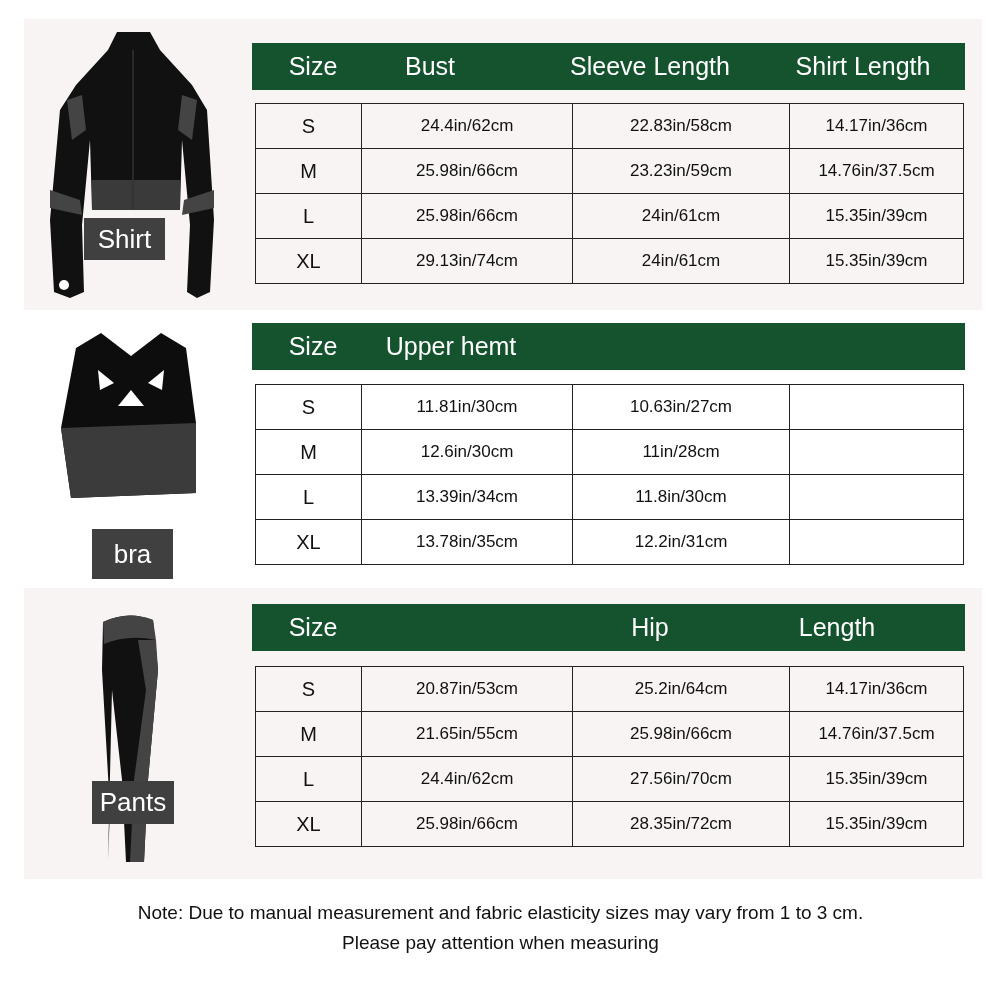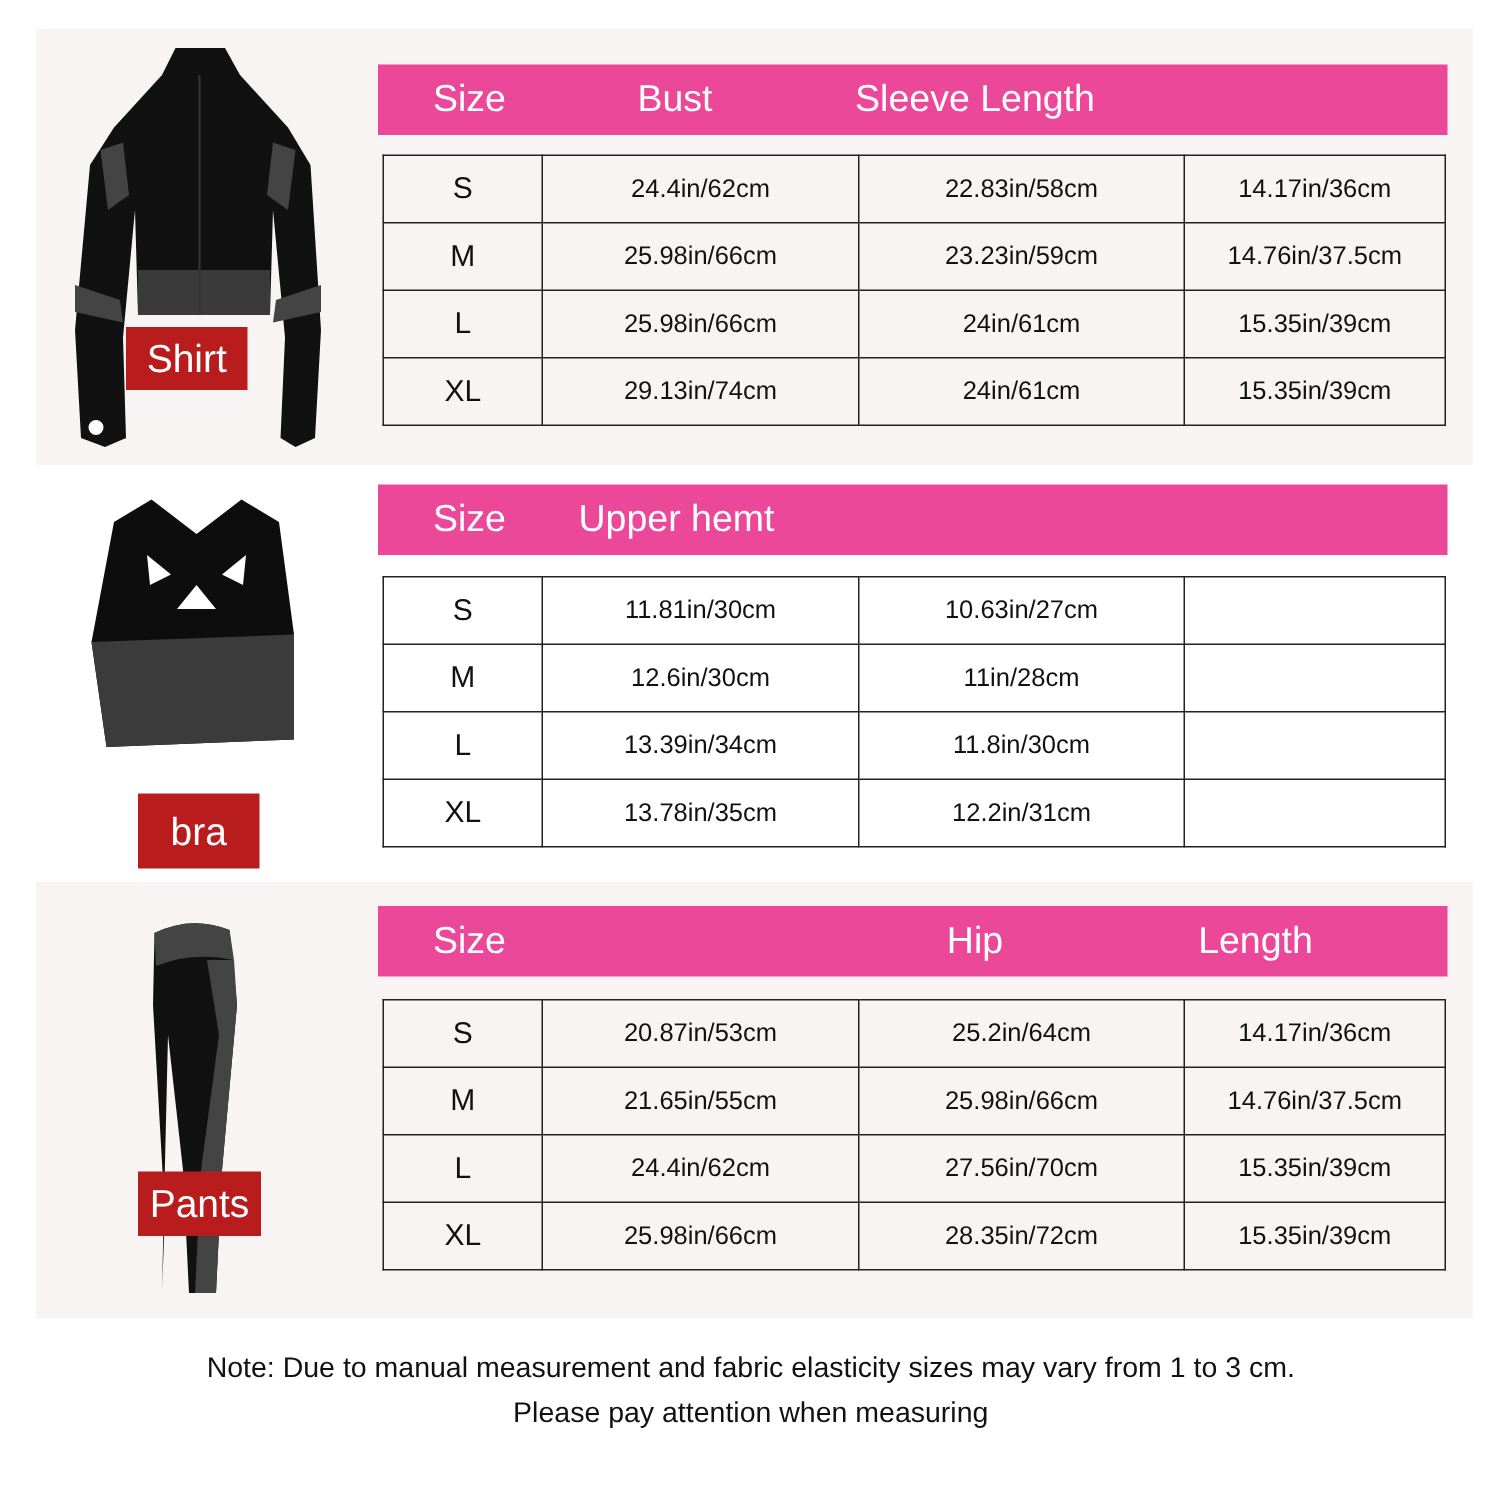--- a/index.html
+++ b/index.html
@@ -9,25 +9,25 @@
   }
   .panel { position: absolute; left: 24px; width: 958px; }
   .panel.tinted { background: #f8f4f3; }
   .panel.plain { background: #ffffff; }
   .shirt-panel { top: 19px; height: 291px; }
   .bra-panel { top: 310px; height: 278px; }
   .pants-panel { top: 588px; height: 291px; }
 
   .product-img { position: absolute; }
   .label-tag {
-    position: absolute; background: #b91c1c; color: #fff; font-size: 26px;
+    position: absolute; background: #404040; color: #fff; font-size: 26px;
     display: flex; align-items: center; justify-content: center;
   }
   .header-bar {
-    position: absolute; left: 252px; width: 713px; height: 47px; background: #ec4899;
+    position: absolute; left: 252px; width: 713px; height: 47px; background: #14532d;
     color: #fff; font-size: 25px;
   }
   .header-bar span { position: absolute; top: 0; height: 47px; line-height: 47px; text-align: center; white-space: nowrap; }
   table.size-table {
     position: absolute; left: 255px; width: 709px; border-collapse: collapse; font-size: 17px;
     table-layout: fixed;
   }
   table.size-table td {
     border: 1.5px solid #222; height: 44px; text-align: center; padding: 0; white-space: nowrap;
   }
@@ -51,22 +51,23 @@
   <path d="M8 160 L38 170 L40 185 L8 178 Z" fill="#444"></path>
   <path d="M172 160 L142 170 L140 185 L172 178 Z" fill="#444"></path>
   <line x1="91" y1="20" x2="91" y2="180" stroke="#333" stroke-width="1.5"></line>
   <circle cx="22" cy="255" r="5" fill="#fff"></circle>
 </svg>
 <div class="label-tag" style="left:84px;top:218px;width:81px;height:42px">
   <span>Shirt</span>
 </div>
 <div class="header-bar" style="top:43px">
   <span style="left:0;width:122px">Size</span>
-  <span style="left:126px;width:144px">Bust</span>
+  <span style="left:106px;width:144px">Bust</span>
   <span style="left:292px;width:212px">Sleeve Length</span>
+  <span style="left:505px;width:212px">Shirt Length</span>
 </div>
 <table class="size-table" style="top:103px">
   <tbody>
       <tr>
     <td class="size-col">S</td>
     <td class="c1">24.4in/62cm</td>
     <td class="c2">22.83in/58cm</td>
     <td>14.17in/36cm</td>
   </tr>
   <tr>

